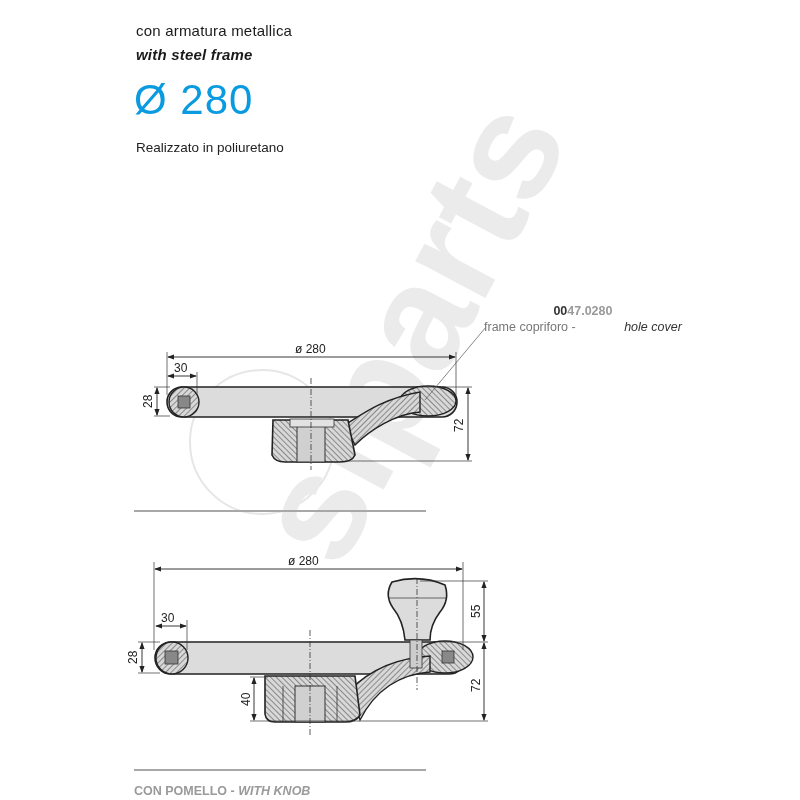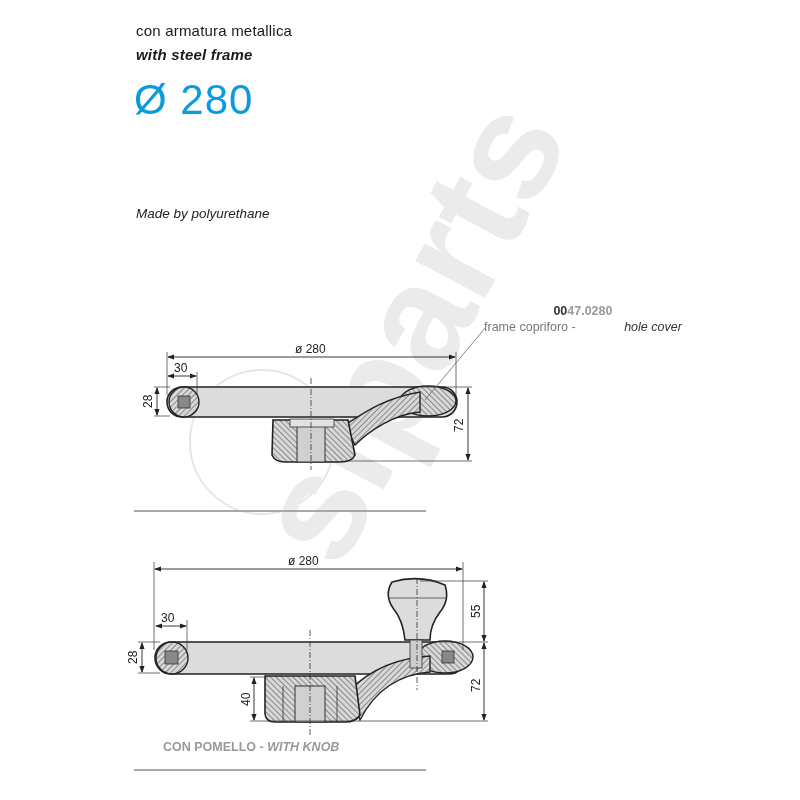--- a/index.html
+++ b/index.html
@@ -9,37 +9,37 @@
     .h-en { left: 136px; top: 46px; font-size: 15px; font-weight: bold; font-style: italic; letter-spacing: 0.2px; }
     .big { left: 134px; top: 76px; font-size: 42px; color: #0a9ae0; font-weight: normal; letter-spacing: 1px; line-height: 48px; }
     .desc { left: 136px; font-size: 13.5px; color: #222; line-height: 20px; }
     .d1 { top: 138px; }
     .d2 { top: 204px; font-style: italic; }
     .callout { left: 484px; top: 303px; font-size: 12.5px; line-height: 16px; text-align: center; }
     .callout .code { font-weight: bold; color: #333; }
     .callout .code .lt { color: #999; }
     .callout .lbl { color: #777; }
     .callout .lbl i { color: #333; margin-left: 45px; }
-    .caption { left: 134px; top: 740px; font-size: 12.5px; font-weight: bold; color: #9a9a9a; margin-left: 29px; }
+    .caption { left: 134px; top: 784px; font-size: 12.5px; font-weight: bold; color: #9a9a9a; }
     .caption i { font-style: italic; }
     .rule { position: absolute; height: 2px; background: #a8a8a8; }
     svg { position: absolute; left: 0; top: 0; }
     .dimtxt { font-family: "Liberation Sans", sans-serif; font-size: 12px; fill: #222; }
   </style>
 </head>
 <body>
 
 <div class="abs h-it">con armatura metallica</div>
 <div class="abs h-en">with steel frame</div>
 <div class="abs big">Ø 280</div>
 
 <div class="abs desc d1">
+  <div>Realizzato in poliuretano</div>
 </div>
 <div class="abs desc d2">
-  <div>Made by polyurethane</div>
 </div>
 
 <svg width="800" height="800" viewBox="0 0 800 800">
   <defs>
     <pattern id="hatch" width="4" height="4" patternUnits="userSpaceOnUse" patternTransform="rotate(45)">
       <rect width="4" height="4" fill="#d8d8d8"></rect>
       <line x1="0" y1="0" x2="0" y2="4" stroke="#555" stroke-width="1.2"></line>
     </pattern>
     <pattern id="hatch2" width="4" height="4" patternUnits="userSpaceOnUse" patternTransform="rotate(-45)">
       <rect width="4" height="4" fill="#d8d8d8"></rect>

